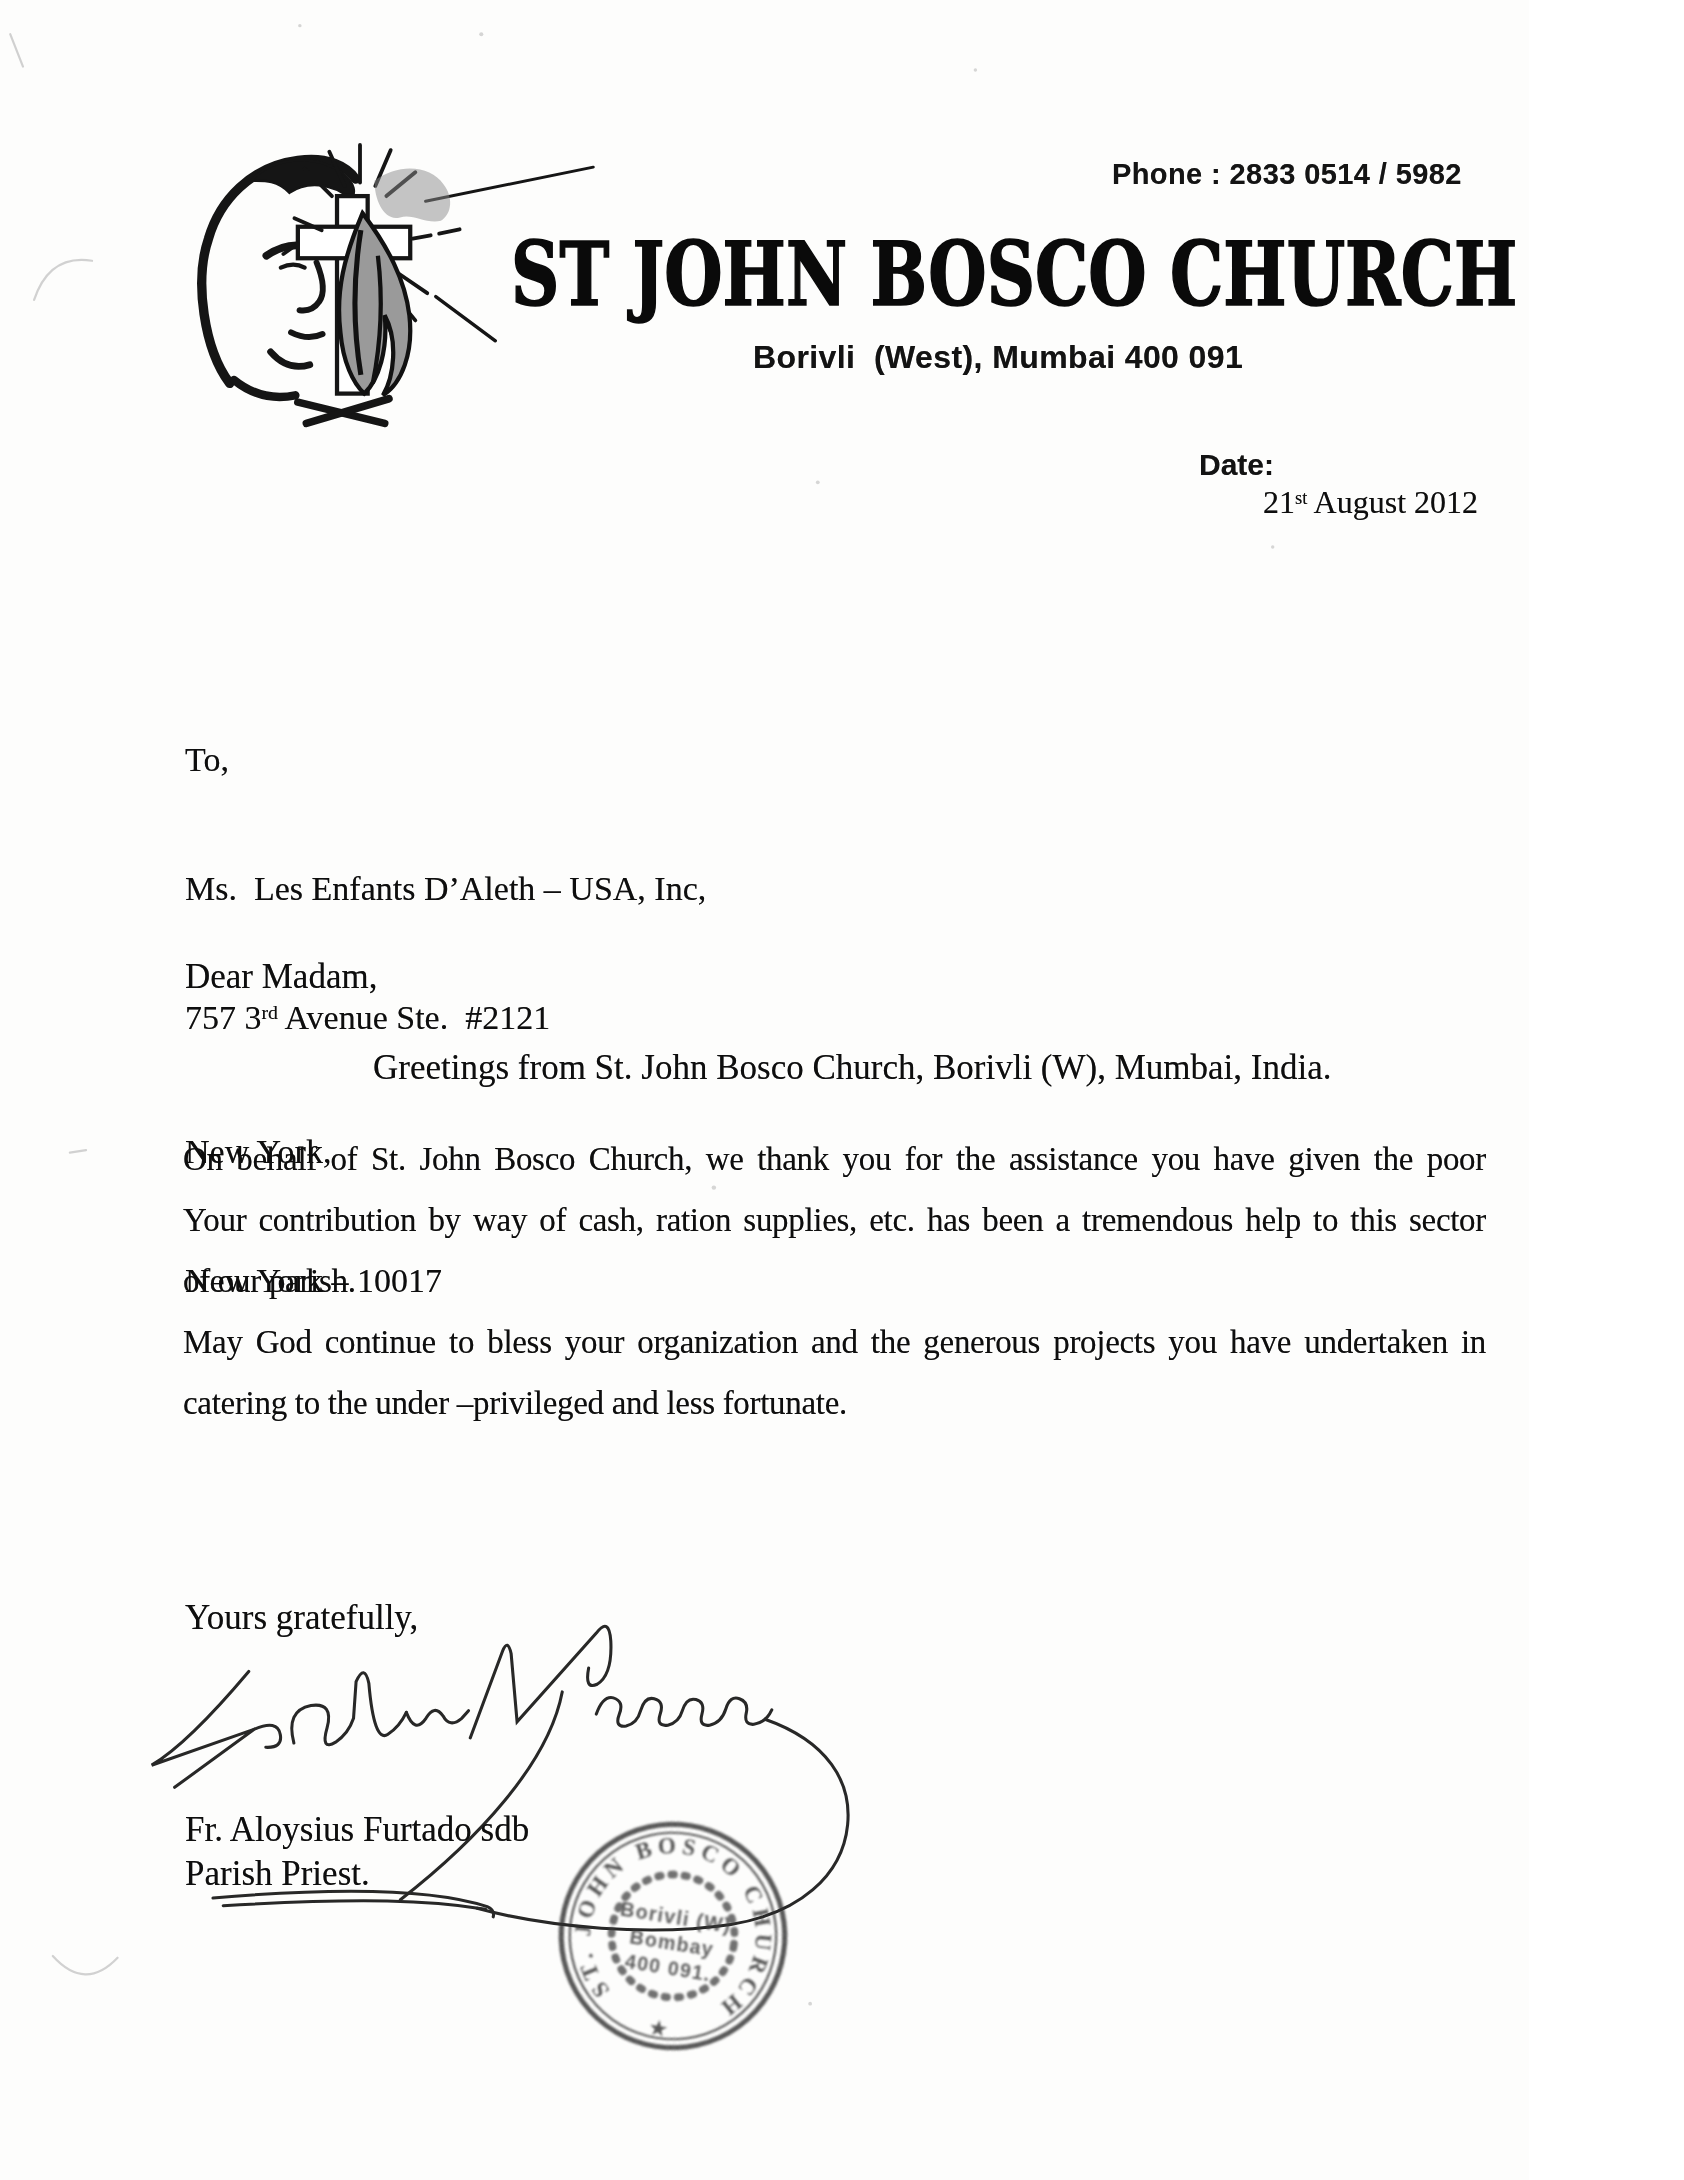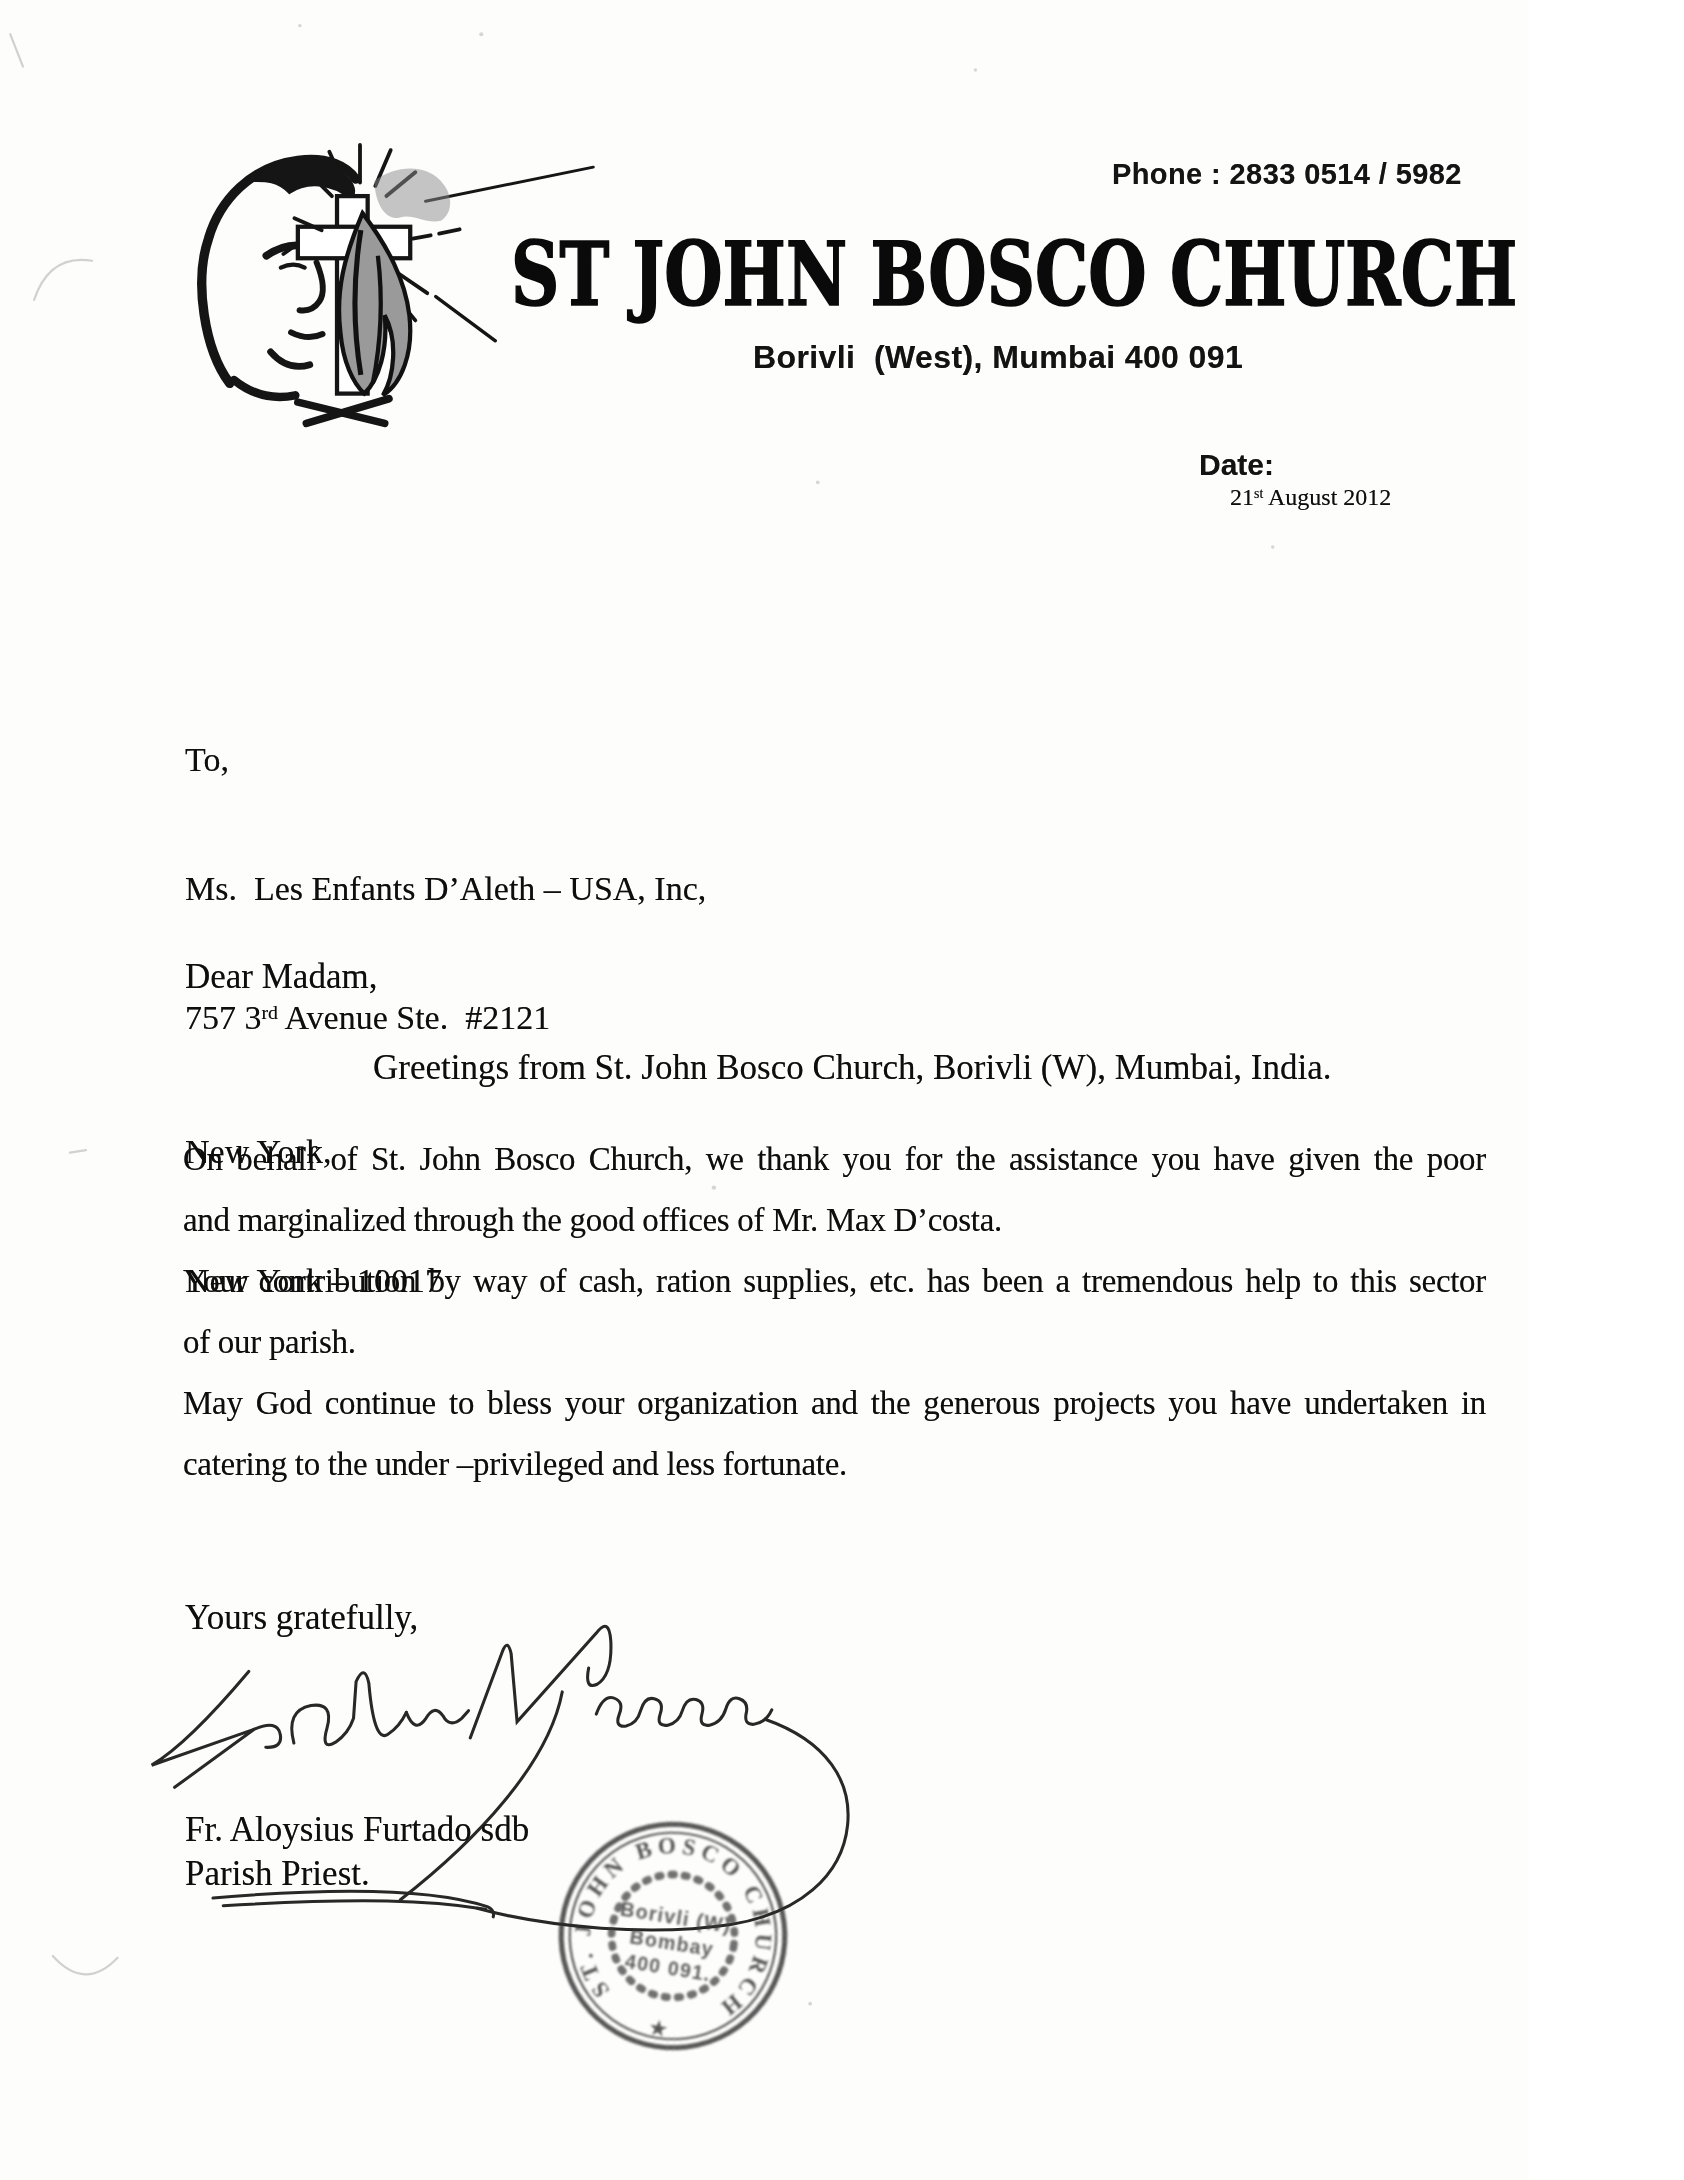--- a/index.html
+++ b/index.html
@@ -7,21 +7,21 @@
         font-family:"Liberation Serif", serif;color:#0e0e0e;}
   .abs{position:absolute;}
   .scan{text-shadow:0 0 0.6px rgba(0,0,0,.5);}
   .sans{font-family:"Liberation Sans", sans-serif;}
   .phone{left:1112px;top:158px;font-size:29px;font-weight:600;letter-spacing:0.4px;color:#141414;}
   .title{left:511px;top:223px;font-size:87px;font-weight:800;font-family:"DejaVu Serif", serif;
          letter-spacing:0px;color:#0a0a0a;-webkit-text-stroke:1.7px #0a0a0a;
          transform:scaleX(.77) scaleY(1.0);transform-origin:left top;white-space:nowrap;}
   .locality{left:753px;top:339px;font-size:32px;font-weight:bold;letter-spacing:0.4px;white-space:pre;color:#131313;}
   .datelabel{left:1199px;top:448px;font-size:30px;font-weight:bold;color:#131313;}
-  .dateval{left:1230px;top:484px;font-size:24px;white-space:pre;}
+  .dateval{left:1263px;top:484px;font-size:32px;white-space:pre;}
   .supr{font-size:.58em;position:relative;top:-.5em;}
   .addr{left:185px;top:652px;font-size:34px;line-height:43px;white-space:pre;}
   .salutation{left:185px;top:957px;font-size:35px;}
   .greeting{left:373px;top:1048px;font-size:35px;}
   .bodyblock{left:183px;top:1129px;width:1303px;font-size:33px;letter-spacing:-0.3px;}
   .bl{height:61px;line-height:61px;text-align:justify;text-align-last:justify;}
   .bl.last{text-align:left;text-align-last:left;}
   .valediction{left:185px;top:1584px;font-size:35px;margin-top:14px;}
   .signame{left:185px;top:1808px;font-size:35px;line-height:44px;}
   svg{display:block;}
@@ -93,21 +93,20 @@
     <div><span>757 3</span><span class="supr">rd</span><span> Avenue Ste.  #2121</span></div>
     <div>New York,</div>
     <div>New York – 10017</div>
   </div>
 
   <div class="abs salutation scan">Dear Madam,</div>
   <div class="abs greeting scan">Greetings from St. John Bosco Church, Borivli (W), Mumbai, India.</div>
 
   <div class="abs bodyblock scan">
     <div class="bl">On behalf of St. John Bosco Church, we thank you for the assistance you have given the poor</div>
-    <div class="bl last">and marginalized through the good offices of Mr.  Max D’costa.</div>
     <div class="bl">Your contribution by way of cash, ration supplies, etc. has been a tremendous help to this sector</div>
     <div class="bl last">of our parish.</div>
     <div class="bl">May God continue to bless your organization and the generous projects you have undertaken in</div>
     <div class="bl last">catering to the under –privileged and less fortunate.</div>
   </div>
 
   <div class="abs valediction scan">Yours gratefully,</div>
   <div class="abs signame scan">
     <div>Fr. Aloysius Furtado sdb</div>
     <div>Parish Priest.</div>

